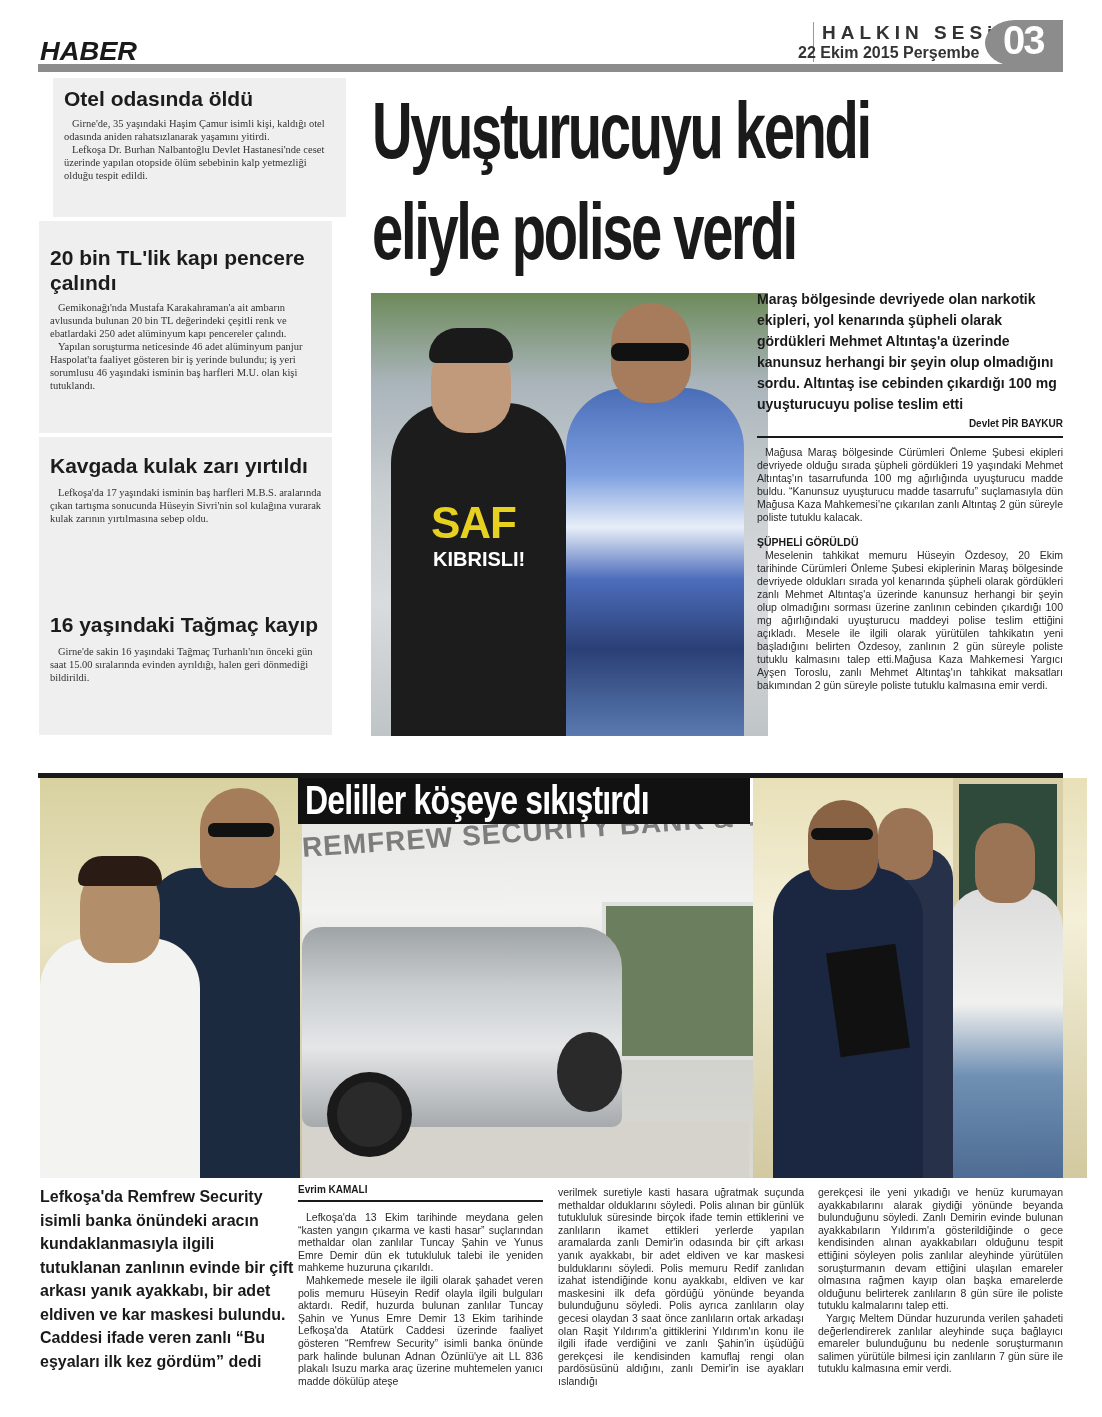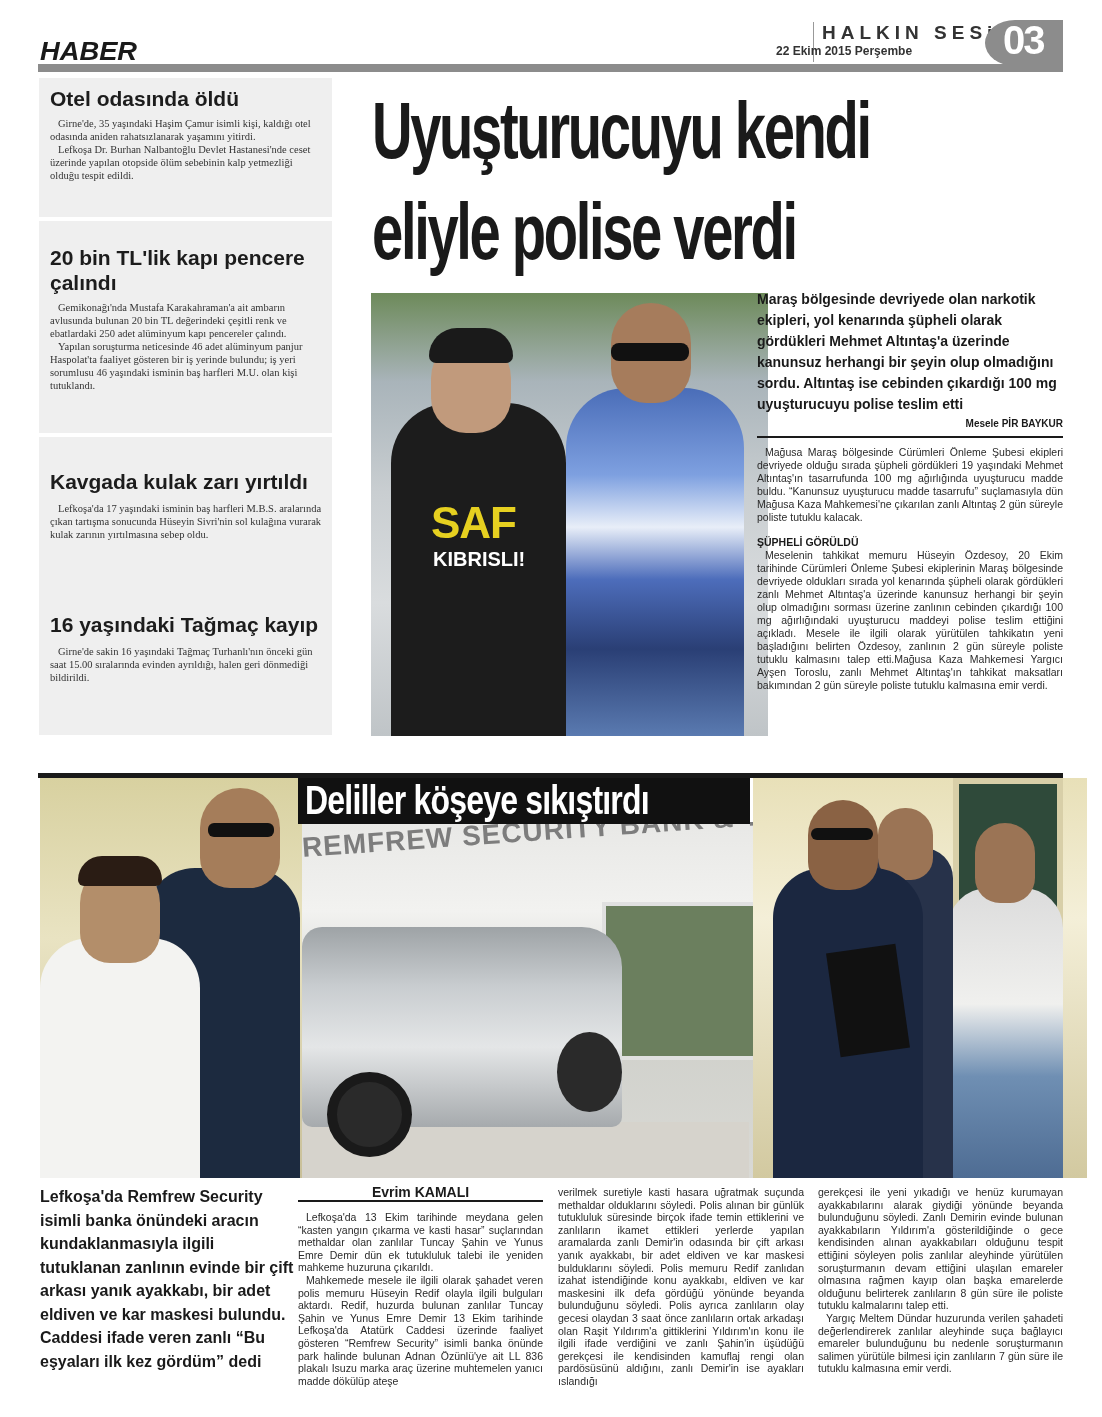--- a/index.html
+++ b/index.html
@@ -3,21 +3,21 @@
 <meta charset="utf-8">
 <style>
   html, body { margin: 0; padding: 0; background: #ffffff; }
   body { width: 1102px; height: 1417px; position: relative; overflow: hidden; font-family: "Liberation Sans", sans-serif; color: #1a1a1a; }
   .abs { position: absolute; }
 
   
   .section-label { left: 40px; top: 36px; font-family: "Liberation Sans", sans-serif; font-weight: 900; font-style: italic; font-size: 26px; letter-spacing: 0px; color: #1a1a1a; transform: scaleX(1.05); transform-origin: left; }
   .masthead-divider { left: 813px; top: 22px; width: 1px; height: 40px; background: #999; }
   .masthead-name { left: 822px; top: 22px; font-size: 19px; font-weight: 700; letter-spacing: 5px; color: #333; }
-  .masthead-date { left: 776px; top: 44px; font-size: 12px; font-weight: 700; color: #333; }
+  .masthead-date { left: 798px; top: 44px; font-size: 16px; font-weight: 700; color: #333; }
   .page-num-wrap { left: 985px; top: 20px; width: 78px; height: 46px; background: #8c8c8c; border-top-left-radius: 30px 23px; border-bottom-left-radius: 30px 23px; }
   .page-num { left: 1003px; top: 18px; font-size: 40px; font-weight: 700; color: #ffffff; letter-spacing: -2px; }
   .header-bar { left: 38px; top: 64px; width: 1025px; height: 8px; background: #8c8c8c; }
 
   
   .brief { left: 39px; width: 293px; background: #efefef; box-sizing: border-box; padding: 8px 10px 8px 11px; }
   .brief h2 { margin: 0 0 6px 0; font-size: 21px; font-weight: 700; line-height: 25px; color: #1c1c1c; }
   .brief p { margin: 0; font-size: 10.5px; line-height: 13px; color: #333; text-indent: 8px; font-family: Liberation Serif, serif; }
 
   
@@ -69,51 +69,51 @@
   .p4-person1 { left: 20px; top: 90px; width: 150px; height: 310px; background: #1b2740; border-radius: 50px 50px 0 0; }
   .p4-head1 { left: 55px; top: 22px; width: 70px; height: 90px; background: #8a6244; border-radius: 35px 35px 28px 28px; }
   .p4-glasses1 { left: 58px; top: 50px; width: 62px; height: 12px; background: #111; border-radius: 6px; }
   .p4-folder { left: 80px; top: 170px; width: 70px; height: 105px; background: #111; transform: rotate(-8deg); }
   .p4-person2 { left: 115px; top: 70px; width: 85px; height: 330px; background: #27324a; border-radius: 30px 30px 0 0; }
   .p4-head2 { left: 125px; top: 30px; width: 55px; height: 72px; background: #9b7455; border-radius: 27px 27px 22px 22px; }
   .p4-person3 { left: 195px; top: 110px; width: 115px; height: 290px; background: linear-gradient(180deg, #dcdcdc 0%, #f0f0ee 40%, #6f8fb3 65%, #4e6c93 100%); border-radius: 40px 40px 0 0; }
   .p4-head3 { left: 222px; top: 45px; width: 60px; height: 80px; background: #9b7455; border-radius: 30px 30px 25px 25px; }
 
   .deck2 { left: 40px; top: 1185px; width: 256px; font-size: 16px; font-weight: 700; line-height: 23.5px; color: #1a1a1a; }
-  .byline2 { left: 298px; top: 1184px; width: 245px; text-align: center; font-size: 14px; font-weight: 700; color: #1a1a1a; }
+  .byline2 { left: 298px; top: 1184px; width: 245px; text-align: left; font-size: 10px; font-weight: 700; color: #1a1a1a; }
   .rule2 { left: 298px; top: 1200px; width: 245px; height: 2px; background: #1a1a1a; }
   .col { font-size: 10.5px; line-height: 12.6px; color: #2a2a2a; text-align: justify; }
   .col p { margin: 0; text-indent: 8px; }
   .col p.cont { text-indent: 0; }
   .col1 { left: 298px; top: 1211px; width: 245px; }
   .col2 { left: 558px; top: 1186px; width: 246px; }
   .col3 { left: 818px; top: 1186px; width: 245px; }
 </style>
 </head>
 <body>
 
 <div class="abs section-label">HABER</div>
 <div class="abs masthead-divider"></div>
 <div class="abs masthead-name">HALKIN SESi</div>
 <div class="abs masthead-date">22 Ekim 2015 Perşembe</div>
 <div class="abs page-num-wrap"></div>
 <div class="abs page-num">03</div>
 <div class="abs header-bar"></div>
 
-<div class="abs brief" style="top:78px;height:139px;">
+<div class="abs brief" style="top:78px;height:139px;margin-left:14px;">
   <h2>Otel odasında öldü</h2>
   <p>Girne'de, 35 yaşındaki Haşim Çamur isimli kişi, kaldığı otel odasında aniden rahatsızlanarak yaşamını yitirdi.</p>
   <p>Lefkoşa Dr. Burhan Nalbantoğlu Devlet Hastanesi'nde ceset üzerinde yapılan otopside ölüm sebebinin kalp yetmezliği olduğu tespit edildi.</p>
 </div>
 <div class="abs brief" style="top:221px;height:212px;padding-top:24px;">
   <h2>20 bin TL'lik kapı pencere çalındı</h2>
   <p>Gemikonağı'nda Mustafa Karakahraman'a ait ambarın avlusunda bulunan 20 bin TL değerindeki çeşitli renk ve ebatlardaki 250 adet alüminyum kapı pencereler çalındı.</p>
   <p>Yapılan soruşturma neticesinde 46 adet alüminyum panjur Haspolat'ta faaliyet gösteren bir iş yerinde bulundu; iş yeri sorumlusu 46 yaşındaki isminin baş harfleri M.U. olan kişi tutuklandı.</p>
 </div>
-<div class="abs brief" style="top:437px;height:185px;padding-top:30px;">
+<div class="abs brief" style="top:437px;height:185px;padding-top:14px;">
   <h2 style="line-height:29px;">Kavgada kulak zarı yırtıldı</h2>
   <p>Lefkoşa'da 17 yaşındaki isminin baş harfleri M.B.S. aralarında çıkan tartışma sonucunda Hüseyin Sivri'nin sol kulağına vurarak kulak zarının yırtılmasına sebep oldu.</p>
 </div>
 <div class="abs brief" style="top:596px;height:139px;padding-top:14px;">
   <h2 style="line-height:29px;">16 yaşındaki Tağmaç kayıp</h2>
   <p>Girne'de sakin 16 yaşındaki Tağmaç Turhanlı'nın önceki gün saat 15.00 sıralarında evinden ayrıldığı, halen geri dönmediği bildirildi.</p>
 </div>
 
 <div class="abs headline">
   <div>Uyuşturucuyu kendi</div>
@@ -125,21 +125,21 @@
   <div class="abs p1-head2"></div>
   <div class="abs p1-glasses"></div>
   <div class="abs p1-person1"></div>
   <div class="abs p1-head1"></div>
   <div class="abs p1-hair1"></div>
   <div class="abs p1-saf">SAF</div>
   <div class="abs p1-kib">KIBRISLI!</div>
 </div>
 
 <div class="abs deck">Maraş bölgesinde devriyede olan narkotik ekipleri, yol kenarında şüpheli olarak gördükleri Mehmet Altıntaş'a üzerinde kanunsuz herhangi bir şeyin olup olmadığını sordu. Altıntaş ise cebinden çıkardığı 100 mg uyuşturucuyu polise teslim etti</div>
-<div class="abs byline1">Mesele PİR BAYKUR</div>
+<div class="abs byline1">Devlet PİR BAYKUR</div>
 <div class="abs rule1"></div>
 <div class="abs body1">
   <p>Mağusa Maraş bölgesinde Cürümleri Önleme Şubesi ekipleri devriyede olduğu sırada şüpheli gördükleri 19 yaşındaki Mehmet Altıntaş'ın tasarrufunda 100 mg ağırlığında uyuşturucu madde buldu. “Kanunsuz uyuşturucu madde tasarrufu” suçlamasıyla dün Mağusa Kaza Mahkemesi'ne çıkarılan zanlı Altıntaş 2 gün süreyle poliste tutuklu kalacak.</p>
   <h4>ŞÜPHELİ GÖRÜLDÜ</h4>
   <p>Meselenin tahkikat memuru Hüseyin Özdesoy, 20 Ekim tarihinde Cürümleri Önleme Şubesi ekiplerinin Maraş bölgesinde devriyede oldukları sırada yol kenarında şüpheli olarak gördükleri zanlı Mehmet Altıntaş'a üzerinde kanunsuz herhangi bir şeyin olup olmadığını sorması üzerine zanlının cebinden çıkardığı 100 mg ağırlığındaki uyuşturucu maddeyi polise teslim ettiğini açıkladı. Mesele ile ilgili olarak yürütülen tahkikatın yeni başladığını belirten Özdesoy, zanlının 2 gün süreyle poliste tutuklu kalmasını talep etti.Mağusa Kaza Mahkemesi Yargıcı Ayşen Toroslu, zanlı Mehmet Altıntaş'ın tahkikat maksatları bakımından 2 gün süreyle poliste tutuklu kalmasına emir verdi.</p>
 </div>
 
 <div class="abs top-rule2"></div>
 
 <div class="abs photo photo2">

